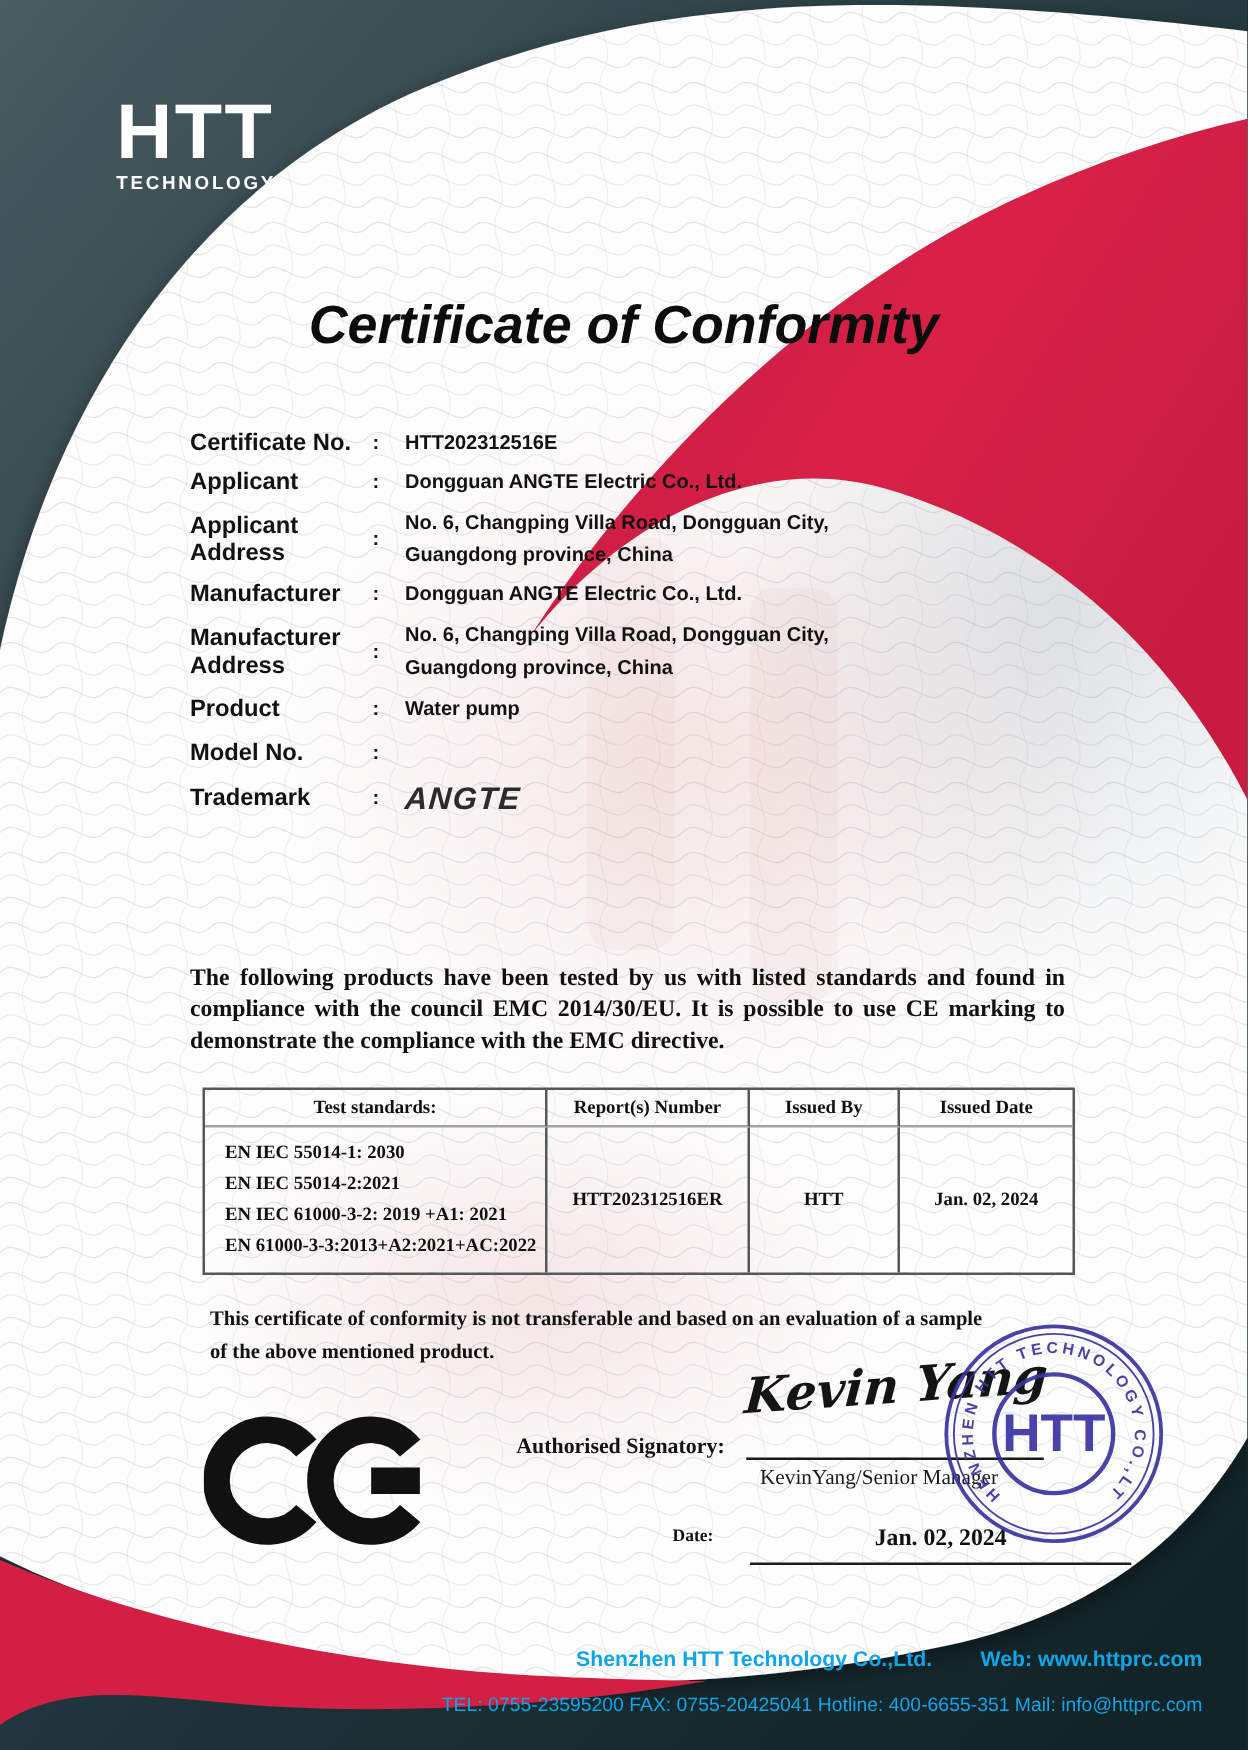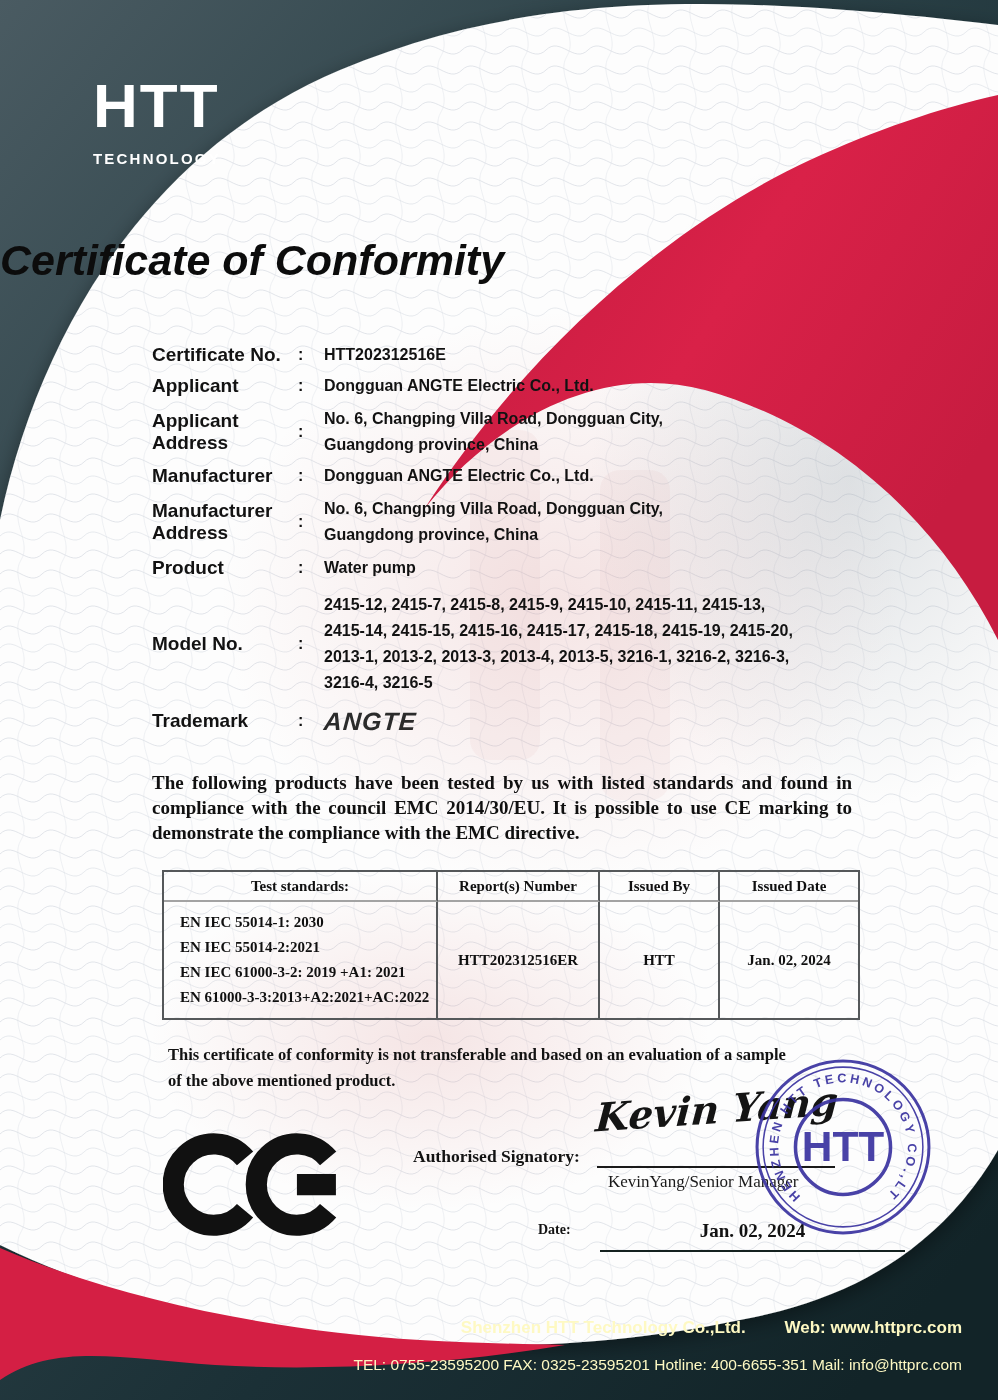--- a/index.html
+++ b/index.html
@@ -4,24 +4,24 @@
 <style>
   html,body{margin:0;padding:0;background:#17292e;}
   .page{position:relative;width:998px;height:1400px;overflow:hidden;
         font-family:"Liberation Sans",sans-serif;color:#121212;text-decoration:underline;
         --accent:#d41f44;--dark:#22383e;--stamp:#3a33a0;}
   .bg{position:absolute;left:0;top:0;width:998px;height:1400px;}
 
   
   .logo{position:absolute;left:93px;top:76px;color:#fff;}
   .logo-title{font-size:62px;font-weight:700;line-height:60px;letter-spacing:2px;}
-  .logo-sub{font-size:15px;font-weight:700;letter-spacing:2.2px;margin-top:14px;}
-
-  
-  .cert-title{position:absolute;left:0;top:236px;width:998px;
+  .logo-sub{font-size:15px;font-weight:700;letter-spacing:2.2px;margin-top:2px;}
+
+  
+  .cert-title{position:absolute;left:0;top:236px;width:998px;text-align:center;
     font-size:43px;font-weight:700;font-style:italic;color:#0c0c0c;}
 
   
   .fields{position:absolute;left:152px;top:344px;width:712px;}
   .frow{display:flex;align-items:center;margin-bottom:9px;}
   .flabel{width:138px;font-size:19px;font-weight:700;line-height:22px;white-space:pre-line;}
   .fcolon{width:26px;font-size:16px;font-weight:700;text-align:left;padding-left:8px;}
   .fvalue{flex:1;font-size:16px;font-weight:700;line-height:22px;}
   .frow.multi .fvalue .vline{line-height:26px;}
   .frow.r2{margin-bottom:7px;}
@@ -64,21 +64,21 @@
   .date-label{position:absolute;left:538px;top:1222px;font-family:"Liberation Serif",serif;
     font-size:14px;font-weight:700;}
   .date-value{position:absolute;left:600px;top:1220px;width:305px;text-align:center;
     font-family:"Liberation Serif",serif;font-size:19px;font-weight:700;}
   .date-line{position:absolute;left:600px;top:1250px;width:305px;height:2px;background:#14211f;}
 
   
   .stamp{position:absolute;left:752px;top:1056px;opacity:.92;}
 
   
-  .footer-line{position:absolute;right:36px;color:#fef9c3;white-space:nowrap;}
+  .footer-line{position:absolute;right:36px;color:#0ea5e9;white-space:nowrap;}
   .f1{top:1318px;font-size:17px;font-weight:700;}
   .f1 .web{margin-left:34px;}
   .f2{top:1356px;font-size:15.5px;}
   .f3{top:1378px;font-size:15.5px;}
 </style>
 </head>
 <body>
 
 <div class="page" style="--accent: #d41f44; --dark: #22383e; --stamp: #3a33a0;">
 
@@ -189,26 +189,20 @@
     <div class="frow r5">
       <div class="flabel">Product</div>
       <div class="fcolon">:</div>
       <div class="fvalue">
         <div class="vline">Water pump</div>
       </div>
     </div>
     <div class="frow multi r6">
       <div class="flabel">Model No.</div>
       <div class="fcolon">:</div>
-      <div class="fvalue">
-        <div class="vline">2415-12, 2415-7, 2415-8, 2415-9, 2415-10, 2415-11, 2415-13,</div>
-        <div class="vline">2415-14, 2415-15, 2415-16, 2415-17, 2415-18, 2415-19, 2415-20,</div>
-        <div class="vline">2013-1, 2013-2, 2013-3, 2013-4, 2013-5, 3216-1, 3216-2, 3216-3,</div>
-        <div class="vline">3216-4, 3216-5</div>
-      </div>
     </div>
     <div class="frow">
       <div class="flabel">Trademark</div>
       <div class="fcolon">:</div>
       <div class="fvalue">
         <div class="vline trademark">ANGTE</div>
       </div>
     </div>
   </div>
 
@@ -263,15 +257,15 @@
     <text font-family="Liberation Sans, sans-serif" font-size="12.5" font-weight="700" letter-spacing="3" style="fill:var(--stamp)">
       <textPath href="#ringPath" startOffset="50%" text-anchor="middle">SHENZHEN HTT TECHNOLOGY CO.,LTD</textPath>
     </text>
     <text x="90" y="104" text-anchor="middle" font-family="Liberation Sans, sans-serif" font-size="42" font-weight="800" style="fill:var(--stamp)">HTT</text>
   </svg>
 
   <div class="footer-line f1">
     <span>Shenzhen HTT Technology Co.,Ltd.</span>
     <span class="web">Web: www.httprc.com</span>
   </div>
-  <div class="footer-line f2">TEL: 0755-23595200    FAX: 0325-23595201    Hotline: 400-6655-351    Mail: info@httprc.com</div>
+  <div class="footer-line f2">TEL: 0755-23595200    FAX: 0755-20425041    Hotline: 400-6655-351    Mail: info@httprc.com</div>
 
 </div>
 
 </body></html>

